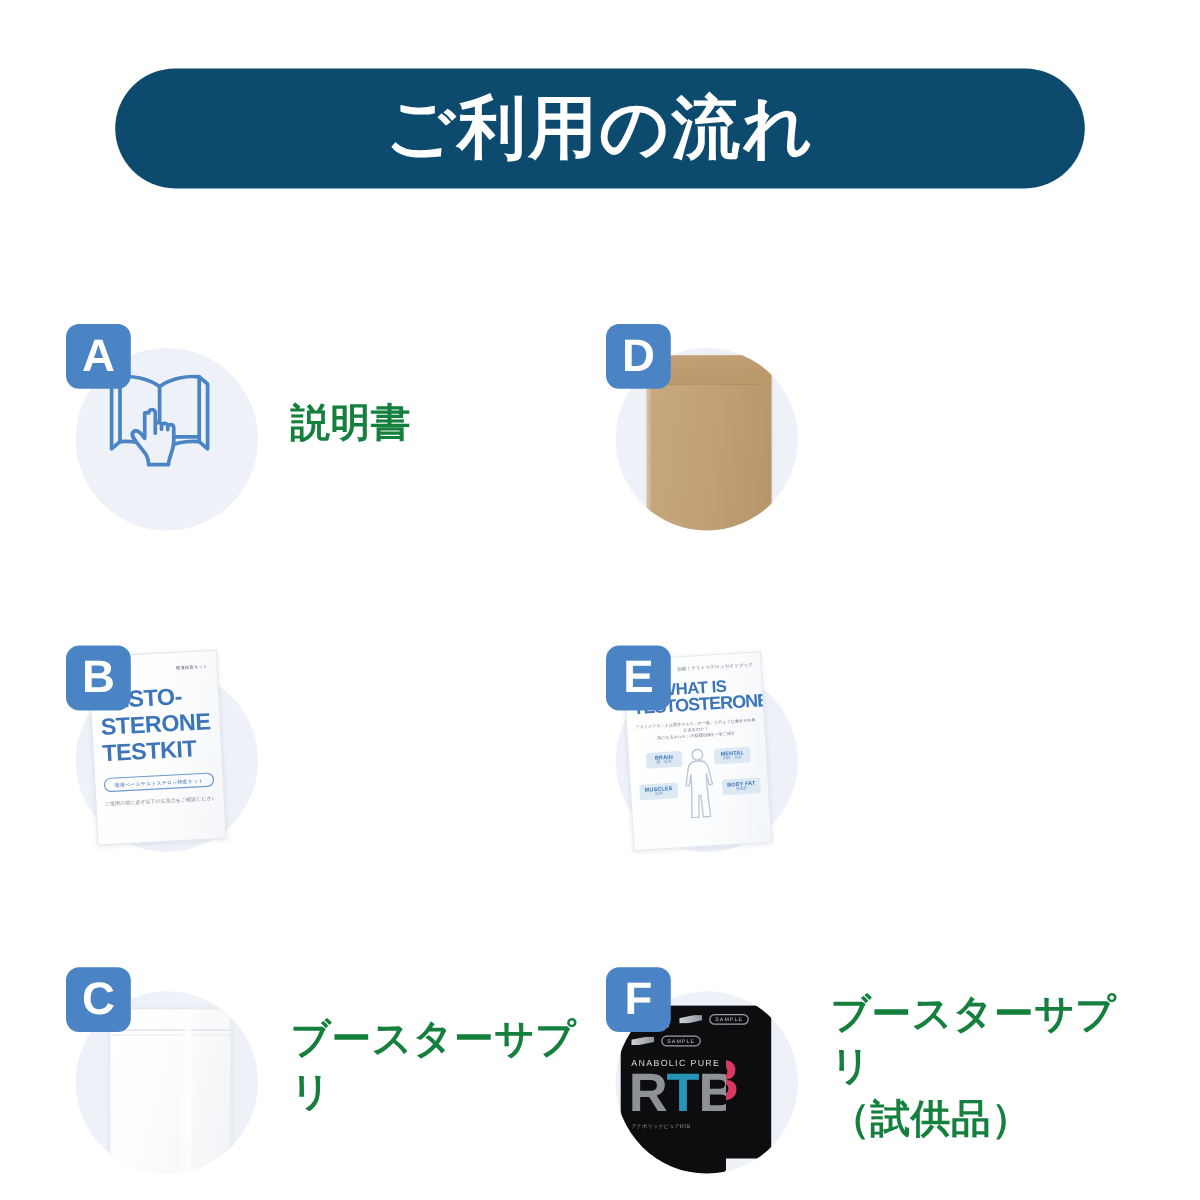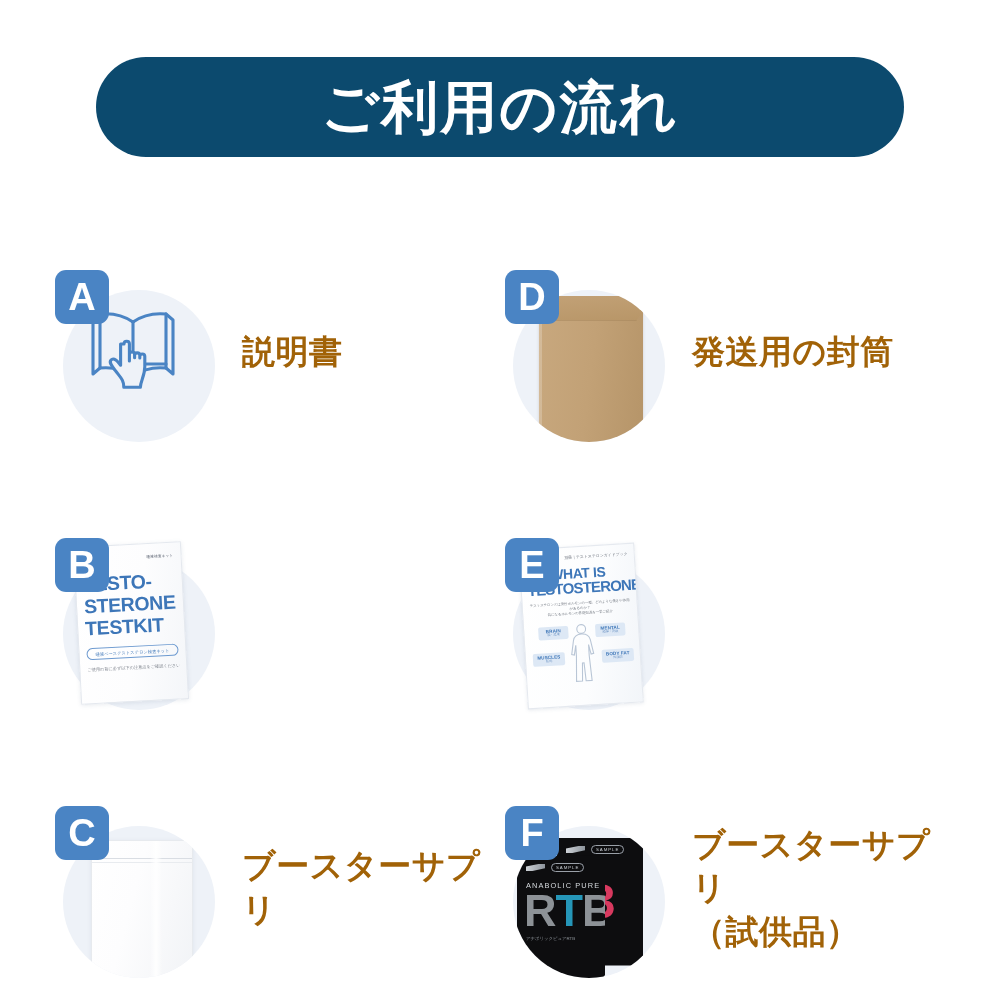--- a/index.html
+++ b/index.html
@@ -93,21 +93,21 @@
     display: flex;
     align-items: center;
     justify-content: center;
     z-index: 6;
     line-height: 1;
   }
 
   
   .label {
     margin-left: 22px;
-    color: #a16207;
+    color: #15803d;
     font-size: 33px;
     font-weight: bold;
     line-height: 1.32;
     letter-spacing: 0.5px;
     white-space: pre-line;
   }
 
   
   .book-icon {
     position: absolute;
@@ -423,21 +423,20 @@
       <div class="thumb">
         <div class="circle">
           <div class="envelope">
             <div class="env-body"></div>
             <div class="env-flap"></div>
             <div class="env-edge"></div>
           </div>
         </div>
         <div class="badge">D</div>
       </div>
-      <div class="label">発送用の封筒</div>
     </div>
   </div>
 
   <div class="row">
 
     <div class="cell col-left">
       <div class="thumb">
         <div class="circle"></div>
         <div class="kit">
           <div class="kit-top">

